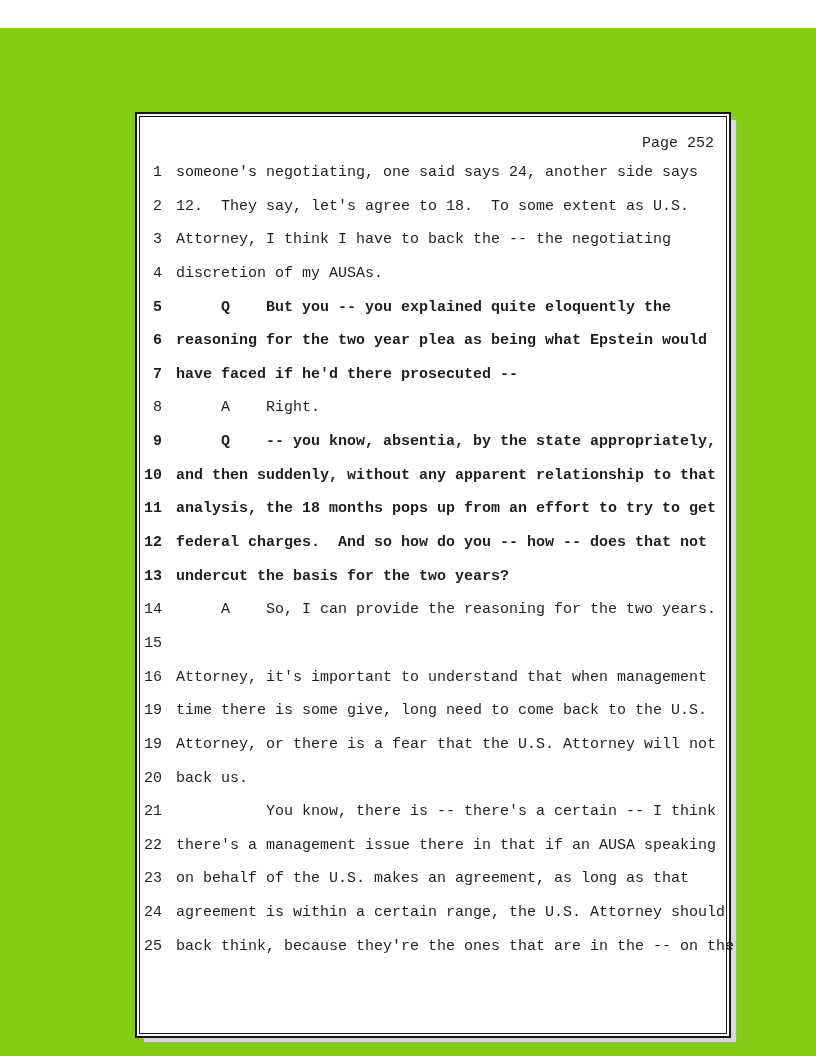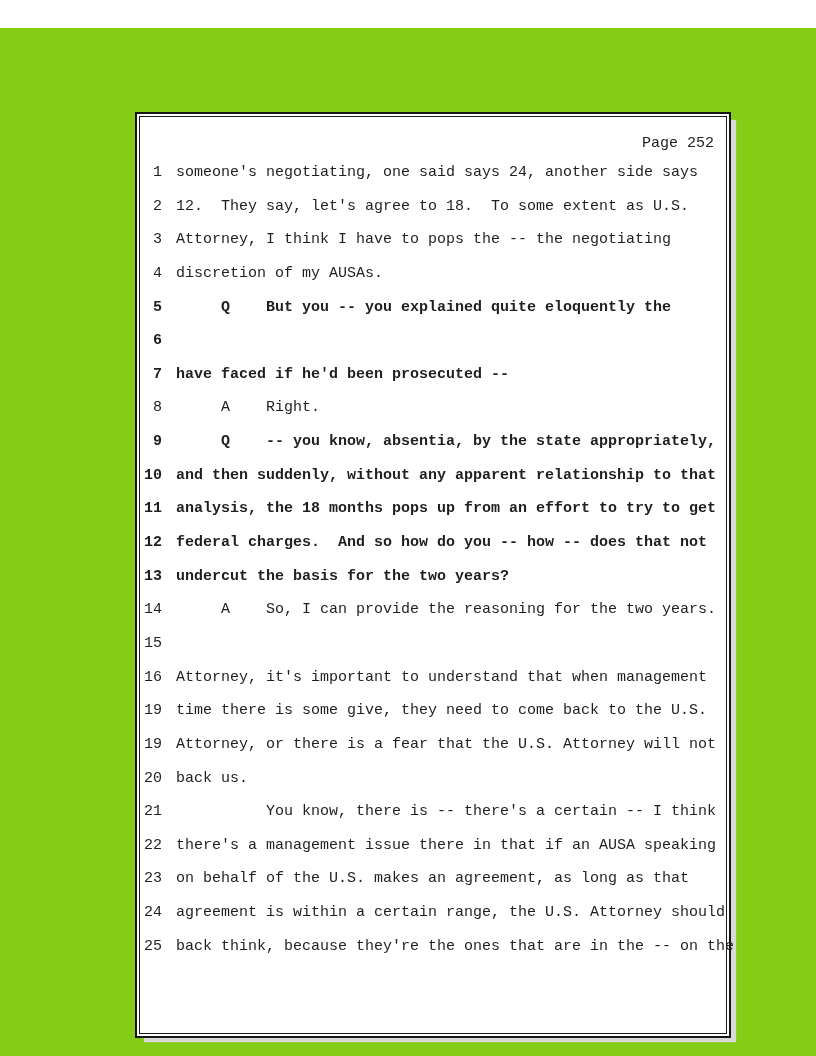--- a/index.html
+++ b/index.html
@@ -77,36 +77,37 @@
         <div class="line">
           <span class="num">1</span>
           <span class="txt">someone's negotiating, one said says 24, another side says</span>
         </div>
         <div class="line">
           <span class="num">2</span>
           <span class="txt">12.  They say, let's agree to 18.  To some extent as U.S.</span>
         </div>
         <div class="line">
           <span class="num">3</span>
-          <span class="txt">Attorney, I think I have to pops the -- the negotiating</span>
+          <span class="txt">Attorney, I think I have to back the -- the negotiating</span>
         </div>
         <div class="line">
           <span class="num">4</span>
           <span class="txt">discretion of my AUSAs.</span>
         </div>
         <div class="line bold">
           <span class="num">5</span>
           <span class="txt">     Q    But you -- you explained quite eloquently the</span>
         </div>
         <div class="line bold">
           <span class="num">6</span>
+          <span class="txt">reasoning for the two year plea as being what Epstein would</span>
         </div>
         <div class="line bold">
           <span class="num">7</span>
-          <span class="txt">have faced if he'd been prosecuted --</span>
+          <span class="txt">have faced if he'd there prosecuted --</span>
         </div>
         <div class="line">
           <span class="num">8</span>
           <span class="txt">     A    Right.</span>
         </div>
         <div class="line bold">
           <span class="num">9</span>
           <span class="txt">     Q    -- you know, absentia, by the state appropriately,</span>
         </div>
         <div class="line bold">
@@ -131,21 +132,21 @@
         </div>
         <div class="line">
           <span class="num">15</span>
         </div>
         <div class="line">
           <span class="num">16</span>
           <span class="txt">Attorney, it's important to understand that when management</span>
         </div>
         <div class="line">
           <span class="num">19</span>
-          <span class="txt">time there is some give, they need to come back to the U.S.</span>
+          <span class="txt">time there is some give, long need to come back to the U.S.</span>
         </div>
         <div class="line">
           <span class="num">19</span>
           <span class="txt">Attorney, or there is a fear that the U.S. Attorney will not</span>
         </div>
         <div class="line">
           <span class="num">20</span>
           <span class="txt">back us.</span>
         </div>
         <div class="line">

